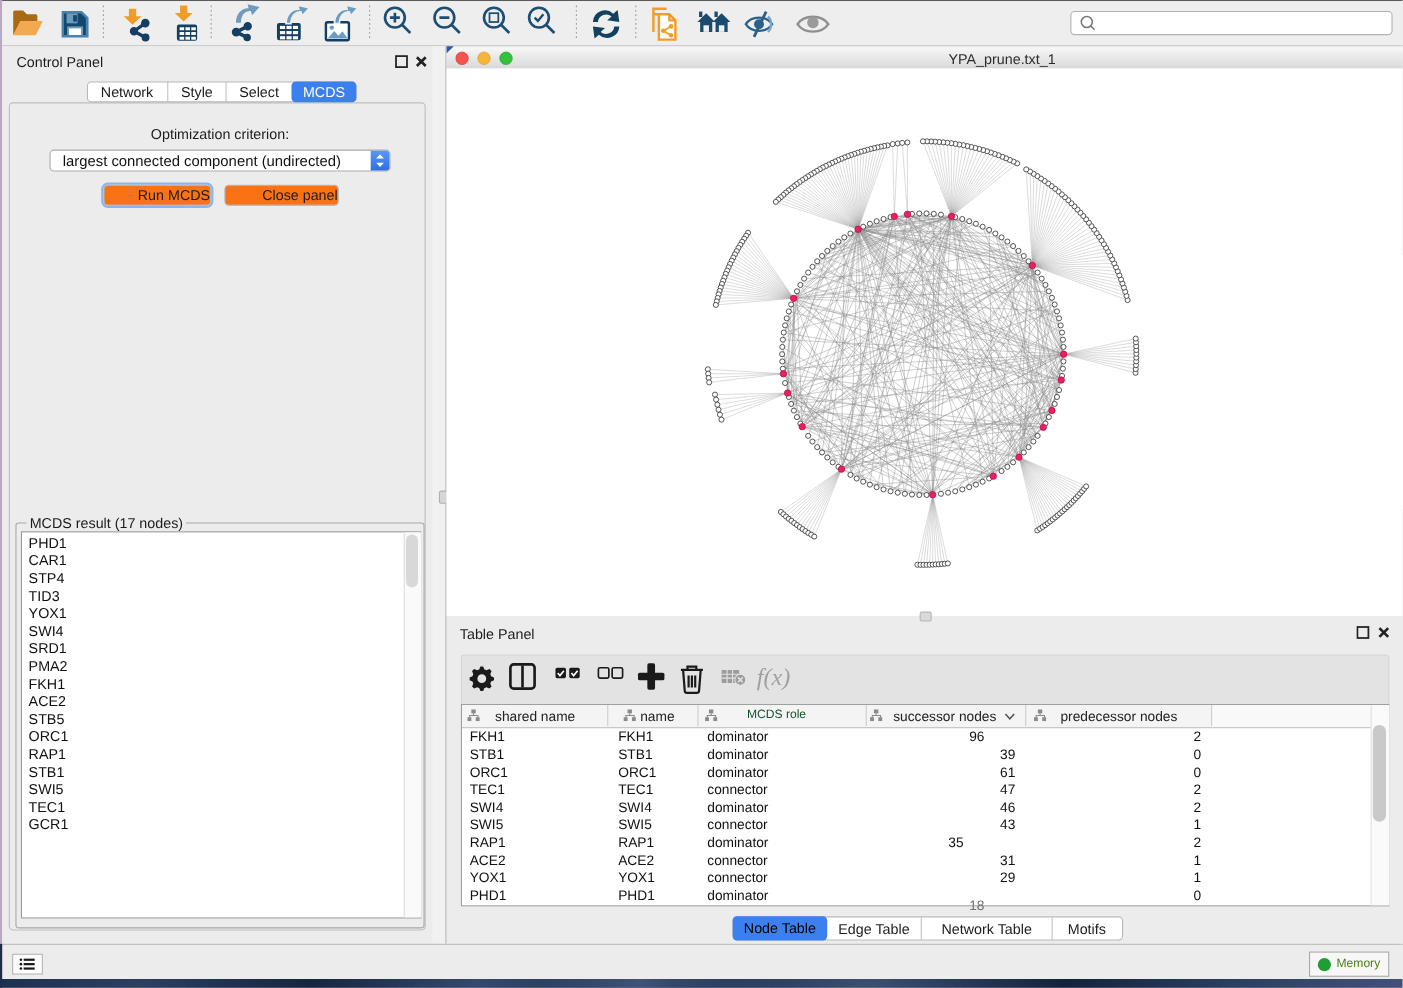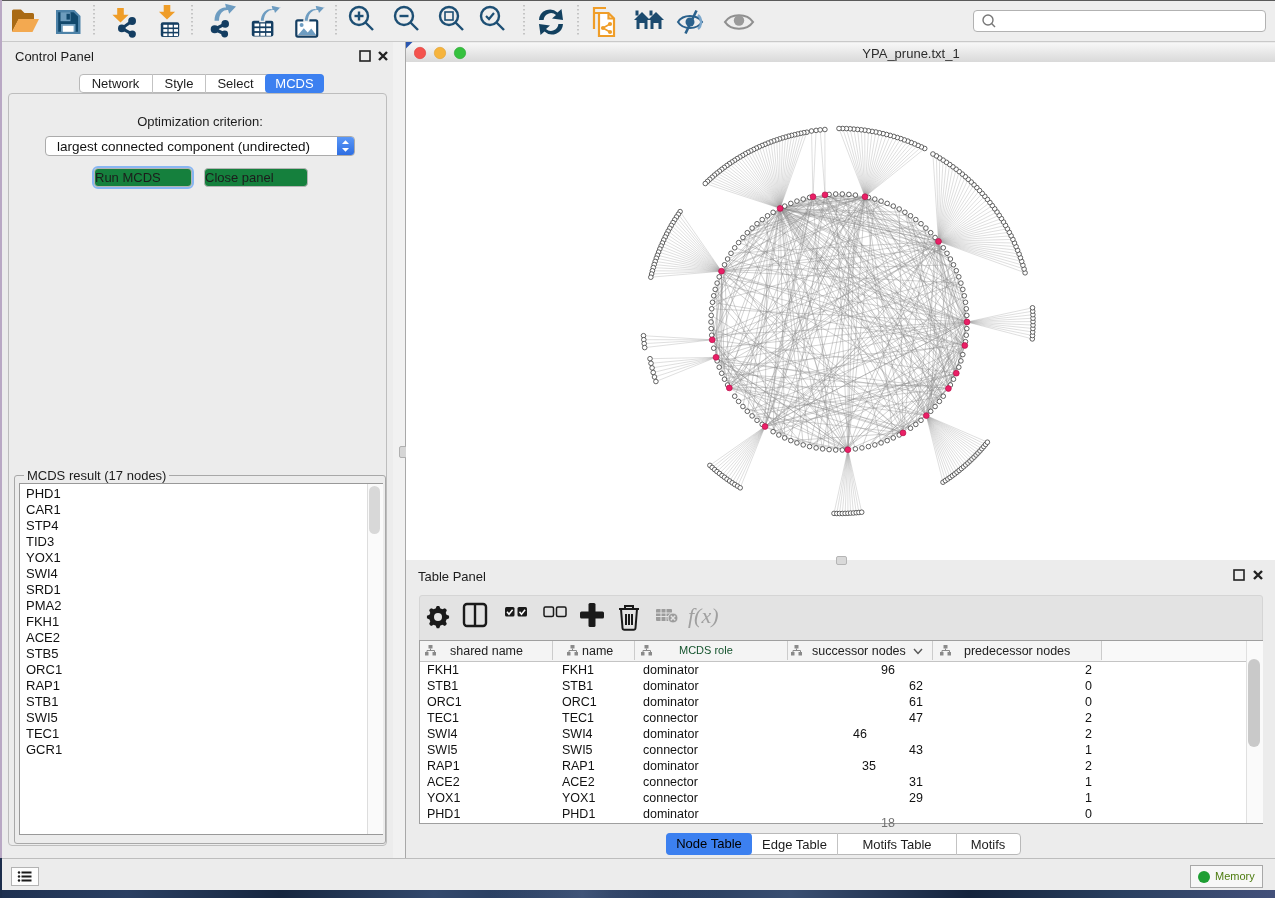--- a/index.html
+++ b/index.html
@@ -1,18 +1,18 @@
 <!DOCTYPE html>
 <html><head><meta charset="utf-8"><title>Cytoscape</title>
 <style>
 html,body{margin:0;padding:0}
 body{width:1275px;height:898px;position:relative;font-family:"Liberation Sans",sans-serif;background:#ededed;overflow:hidden}
 .abs{position:absolute}
 .t13{font-size:13px;color:#1c1c1c}
-.btn{background:#15803d;border:1px solid #b4b4b4;border-radius:4px;text-align:left;font-size:13px;color:#1c1c1c;box-sizing:border-box}
+.btn{background:#f97316;border:1px solid #b4b4b4;border-radius:4px;text-align:right;font-size:13px;color:#1c1c1c;box-sizing:border-box}
 svg{display:block}
 </style></head>
 <body>
 
 <div class="abs" style="left:0;top:0;width:1275px;height:1px;background:#5a5a5a"></div>
 <div class="abs" style="left:0;top:0;width:2px;height:891px;background:#b9a8c4"></div>
 
 <div class="abs" style="left:2px;top:1px;width:1273px;height:40px;background:#eeeeee;border-bottom:1px solid #c9c9c9">
 <svg width="1273" height="40" viewBox="0 0 1273 40">
 
@@ -1178,36 +1178,36 @@
 <div class="abs" style="left:964px;top:644px;font-size:12.5px;color:#222222">predecessor nodes</div>
 
 <div class="abs" style="left:427px;top:663px;font-size:12.5px;color:#111111">FKH1</div>
 <div class="abs" style="left:562px;top:663px;font-size:12.5px;color:#111111">FKH1</div>
 <div class="abs" style="left:643px;top:663px;font-size:12.5px;color:#111111">dominator</div>
 <div class="abs" style="left:853px;top:663px;width:70px;text-align:center;font-size:12.5px;color:#111111">96</div>
 <div class="abs" style="left:1022px;top:663px;width:70px;text-align:right;font-size:12.5px;color:#111111">2</div>
 <div class="abs" style="left:427px;top:679px;font-size:12.5px;color:#111111">STB1</div>
 <div class="abs" style="left:562px;top:679px;font-size:12.5px;color:#111111">STB1</div>
 <div class="abs" style="left:643px;top:679px;font-size:12.5px;color:#111111">dominator</div>
-<div class="abs" style="left:853px;top:679px;width:70px;text-align:right;font-size:12.5px;color:#111111">62</div>
+<div class="abs" style="left:853px;top:679px;width:70px;text-align:right;font-size:12.5px;color:#111111">39</div>
 <div class="abs" style="left:1022px;top:679px;width:70px;text-align:right;font-size:12.5px;color:#111111">0</div>
 <div class="abs" style="left:427px;top:695px;font-size:12.5px;color:#111111">ORC1</div>
 <div class="abs" style="left:562px;top:695px;font-size:12.5px;color:#111111">ORC1</div>
 <div class="abs" style="left:643px;top:695px;font-size:12.5px;color:#111111">dominator</div>
 <div class="abs" style="left:853px;top:695px;width:70px;text-align:right;font-size:12.5px;color:#111111">61</div>
 <div class="abs" style="left:1022px;top:695px;width:70px;text-align:right;font-size:12.5px;color:#111111">0</div>
 <div class="abs" style="left:427px;top:711px;font-size:12.5px;color:#111111">TEC1</div>
 <div class="abs" style="left:562px;top:711px;font-size:12.5px;color:#111111">TEC1</div>
 <div class="abs" style="left:643px;top:711px;font-size:12.5px;color:#111111">connector</div>
 <div class="abs" style="left:853px;top:711px;width:70px;text-align:right;font-size:12.5px;color:#111111">47</div>
 <div class="abs" style="left:1022px;top:711px;width:70px;text-align:right;font-size:12.5px;color:#111111">2</div>
 <div class="abs" style="left:427px;top:727px;font-size:12.5px;color:#111111">SWI4</div>
 <div class="abs" style="left:562px;top:727px;font-size:12.5px;color:#111111">SWI4</div>
 <div class="abs" style="left:643px;top:727px;font-size:12.5px;color:#111111">dominator</div>
-<div class="abs" style="left:853px;top:727px;width:70px;font-size:12.5px;color:#111111">46</div>
+<div class="abs" style="left:853px;top:727px;width:70px;text-align:right;font-size:12.5px;color:#111111">46</div>
 <div class="abs" style="left:1022px;top:727px;width:70px;text-align:right;font-size:12.5px;color:#111111">2</div>
 <div class="abs" style="left:427px;top:743px;font-size:12.5px;color:#111111">SWI5</div>
 <div class="abs" style="left:562px;top:743px;font-size:12.5px;color:#111111">SWI5</div>
 <div class="abs" style="left:643px;top:743px;font-size:12.5px;color:#111111">connector</div>
 <div class="abs" style="left:853px;top:743px;width:70px;text-align:right;font-size:12.5px;color:#111111">43</div>
 <div class="abs" style="left:1022px;top:743px;width:70px;text-align:right;font-size:12.5px;color:#111111">1</div>
 <div class="abs" style="left:427px;top:759px;font-size:12.5px;color:#111111">RAP1</div>
 <div class="abs" style="left:562px;top:759px;font-size:12.5px;color:#111111">RAP1</div>
 <div class="abs" style="left:643px;top:759px;font-size:12.5px;color:#111111">dominator</div>
 <div class="abs" style="left:806px;top:759px;width:70px;text-align:right;font-size:12.5px;color:#111111">35</div>
@@ -1230,21 +1230,21 @@
 
 <div class="abs" style="left:1246px;top:641px;width:16px;height:182px;background:#fafafa;border-left:1px solid #e0e0e0"></div>
 <div class="abs" style="left:1248px;top:659px;width:12px;height:88px;background:#c9c9c9;border-radius:6px"></div>
 
 <div class="abs" style="left:666px;top:833px;width:355px;height:22px">
   <div class="abs" style="left:0;top:0;width:353px;height:20px;background:#ffffff;border:1px solid #b9b9b9;border-radius:4px"></div>
   <div class="abs" style="left:0;top:0;width:86px;height:22px;background:#3c80f0;border-radius:4px;color:#000000;font-size:13px;text-align:center;line-height:22px">Node Table</div>
   <div class="abs" style="left:171px;top:0;width:1px;height:22px;background:#c3c3c3"></div>
   <div class="abs" style="left:290px;top:0;width:1px;height:22px;background:#c3c3c3"></div>
   <div class="abs t13" style="left:86px;top:4px;width:85px;text-align:center">Edge Table</div>
-  <div class="abs t13" style="left:172px;top:4px;width:118px;text-align:center">Motifs Table</div>
+  <div class="abs t13" style="left:172px;top:4px;width:118px;text-align:center">Network Table</div>
   <div class="abs t13" style="left:291px;top:4px;width:62px;text-align:center">Motifs</div>
 </div>
 
 <div class="abs" style="left:0;top:858px;width:1275px;height:33px;background:#ececec;border-top:1px solid #bdbdbd;box-sizing:border-box"></div>
 <div class="abs" style="left:11px;top:867px;width:28px;height:19px;background:#fdfdfd;border:1px solid #b3b3b3;box-sizing:border-box">
   <svg width="26" height="17" viewBox="0 0 26 17">
     <g fill="#1a1a1a">
         <circle cx="7" cy="4.5" r="1.2"></circle>
         <circle cx="7" cy="8.5" r="1.2"></circle>
         <circle cx="7" cy="12.5" r="1.2"></circle>

